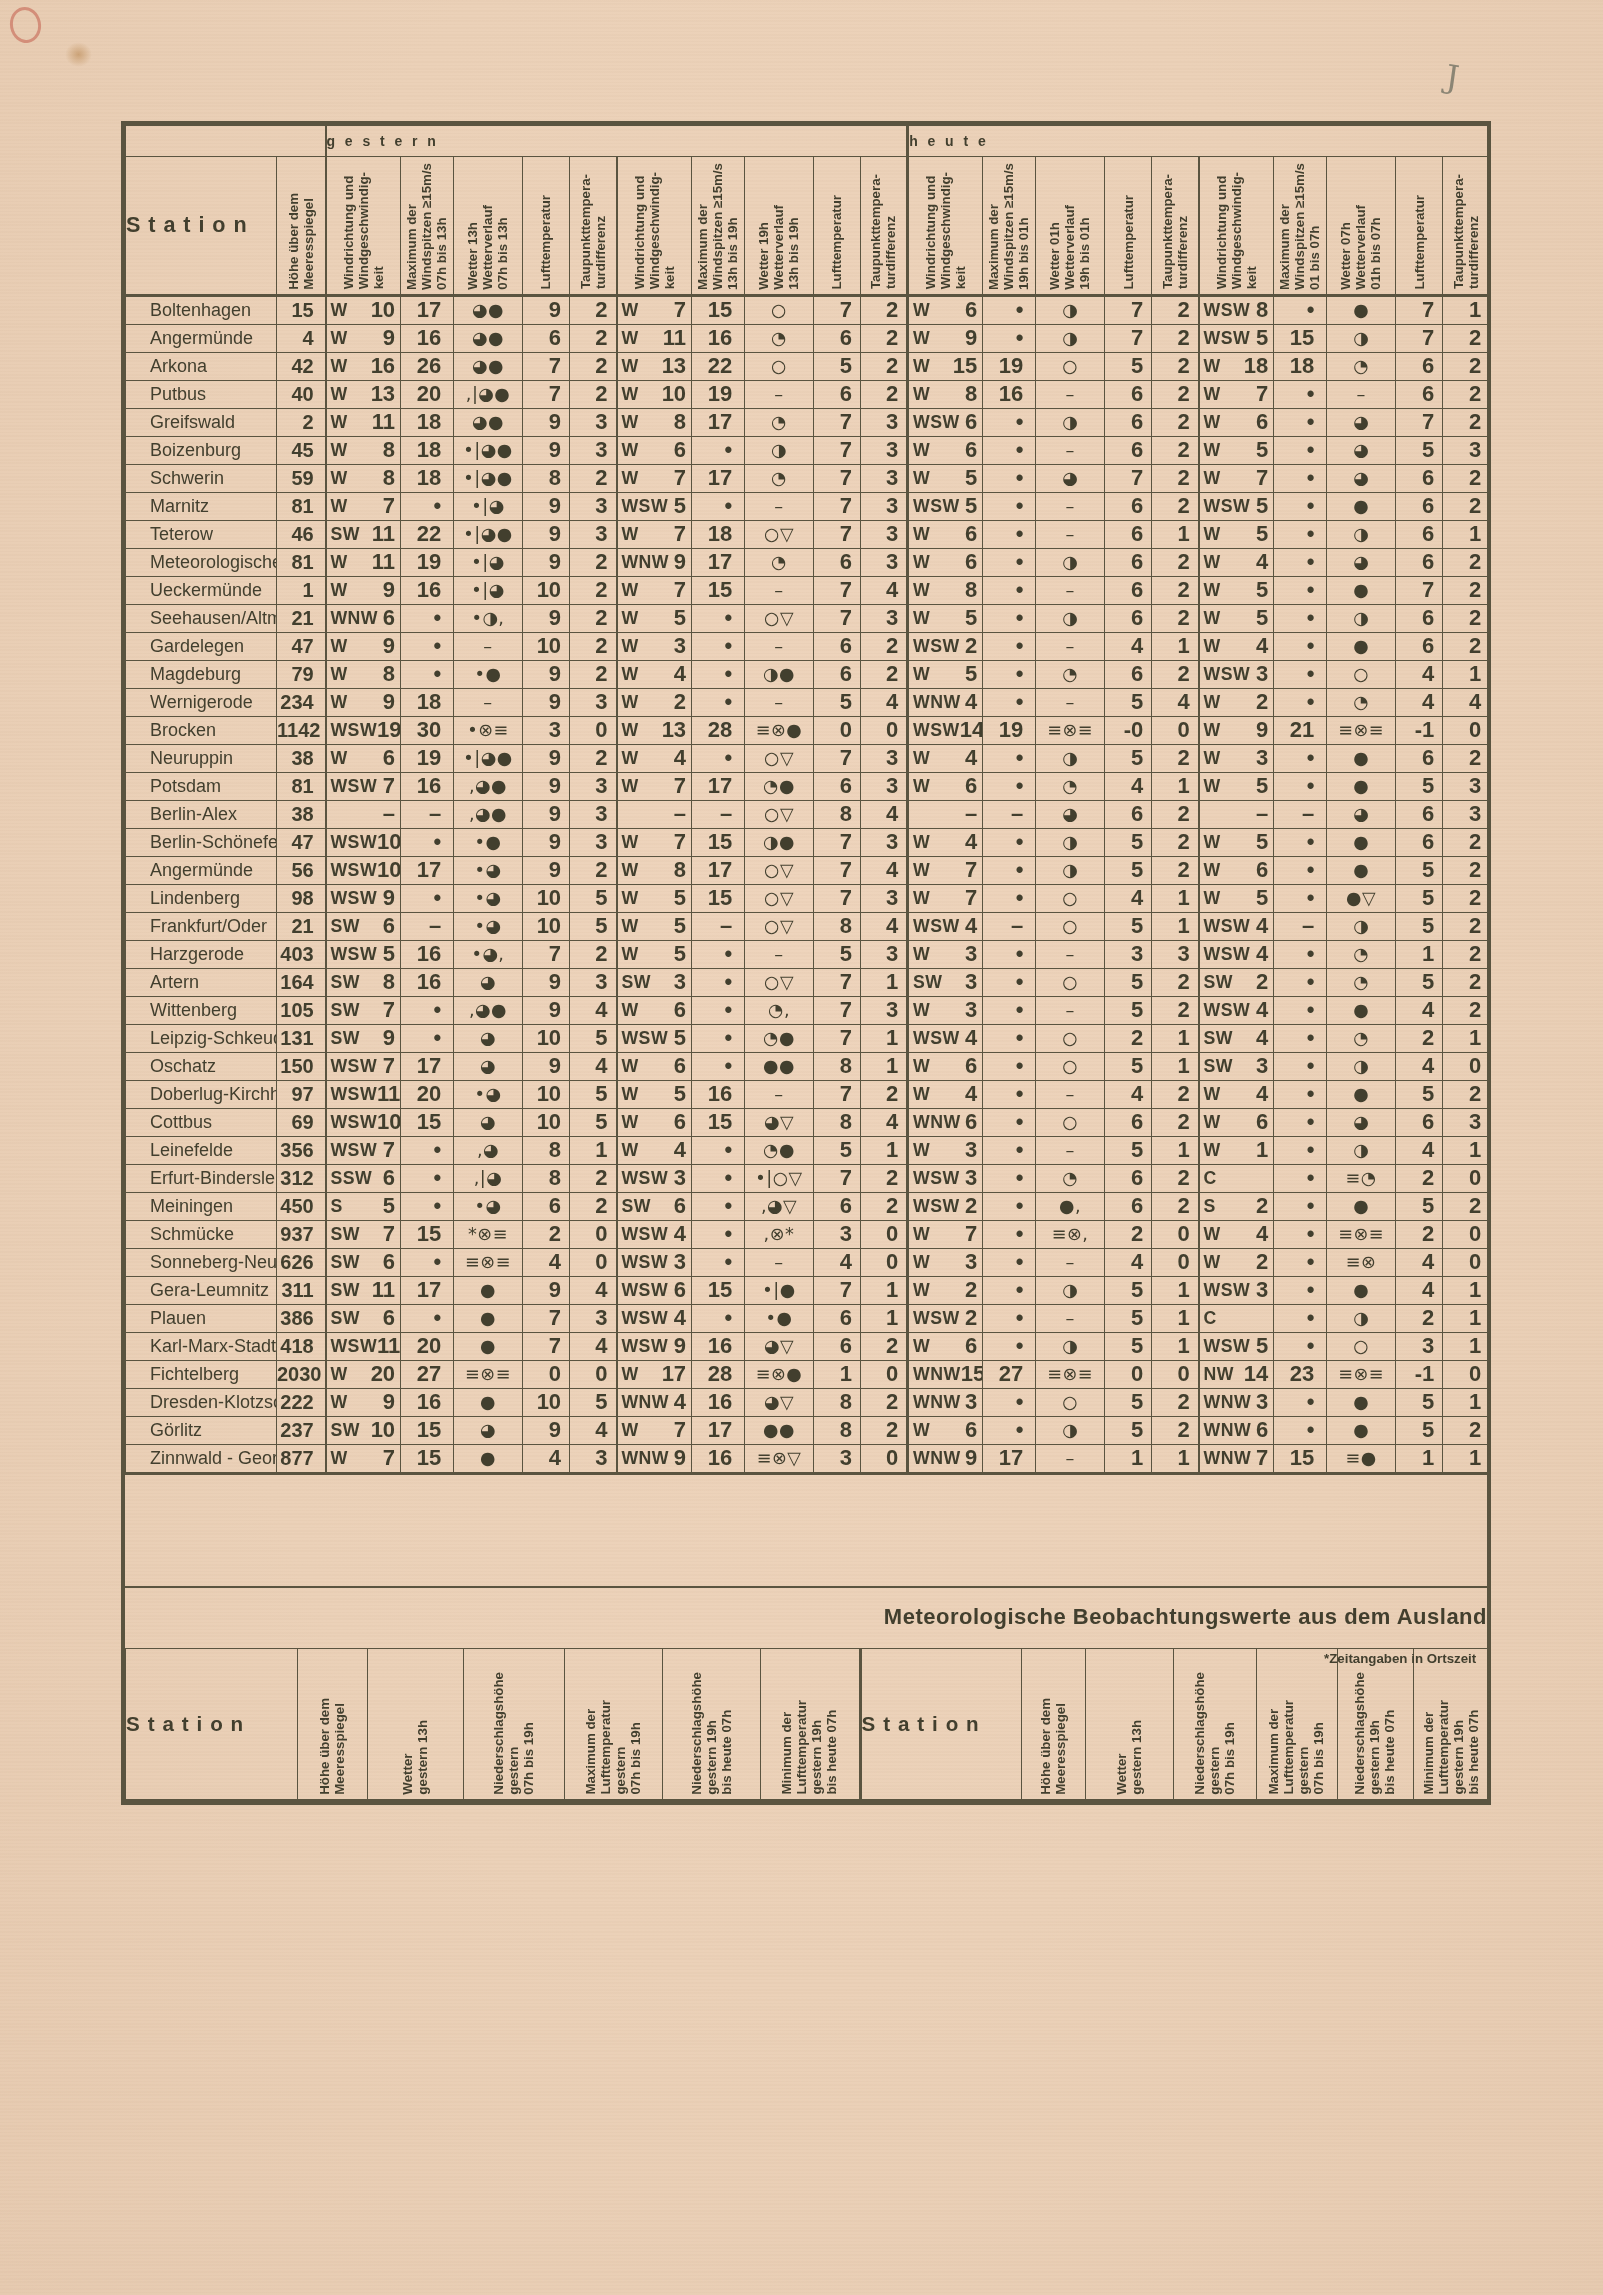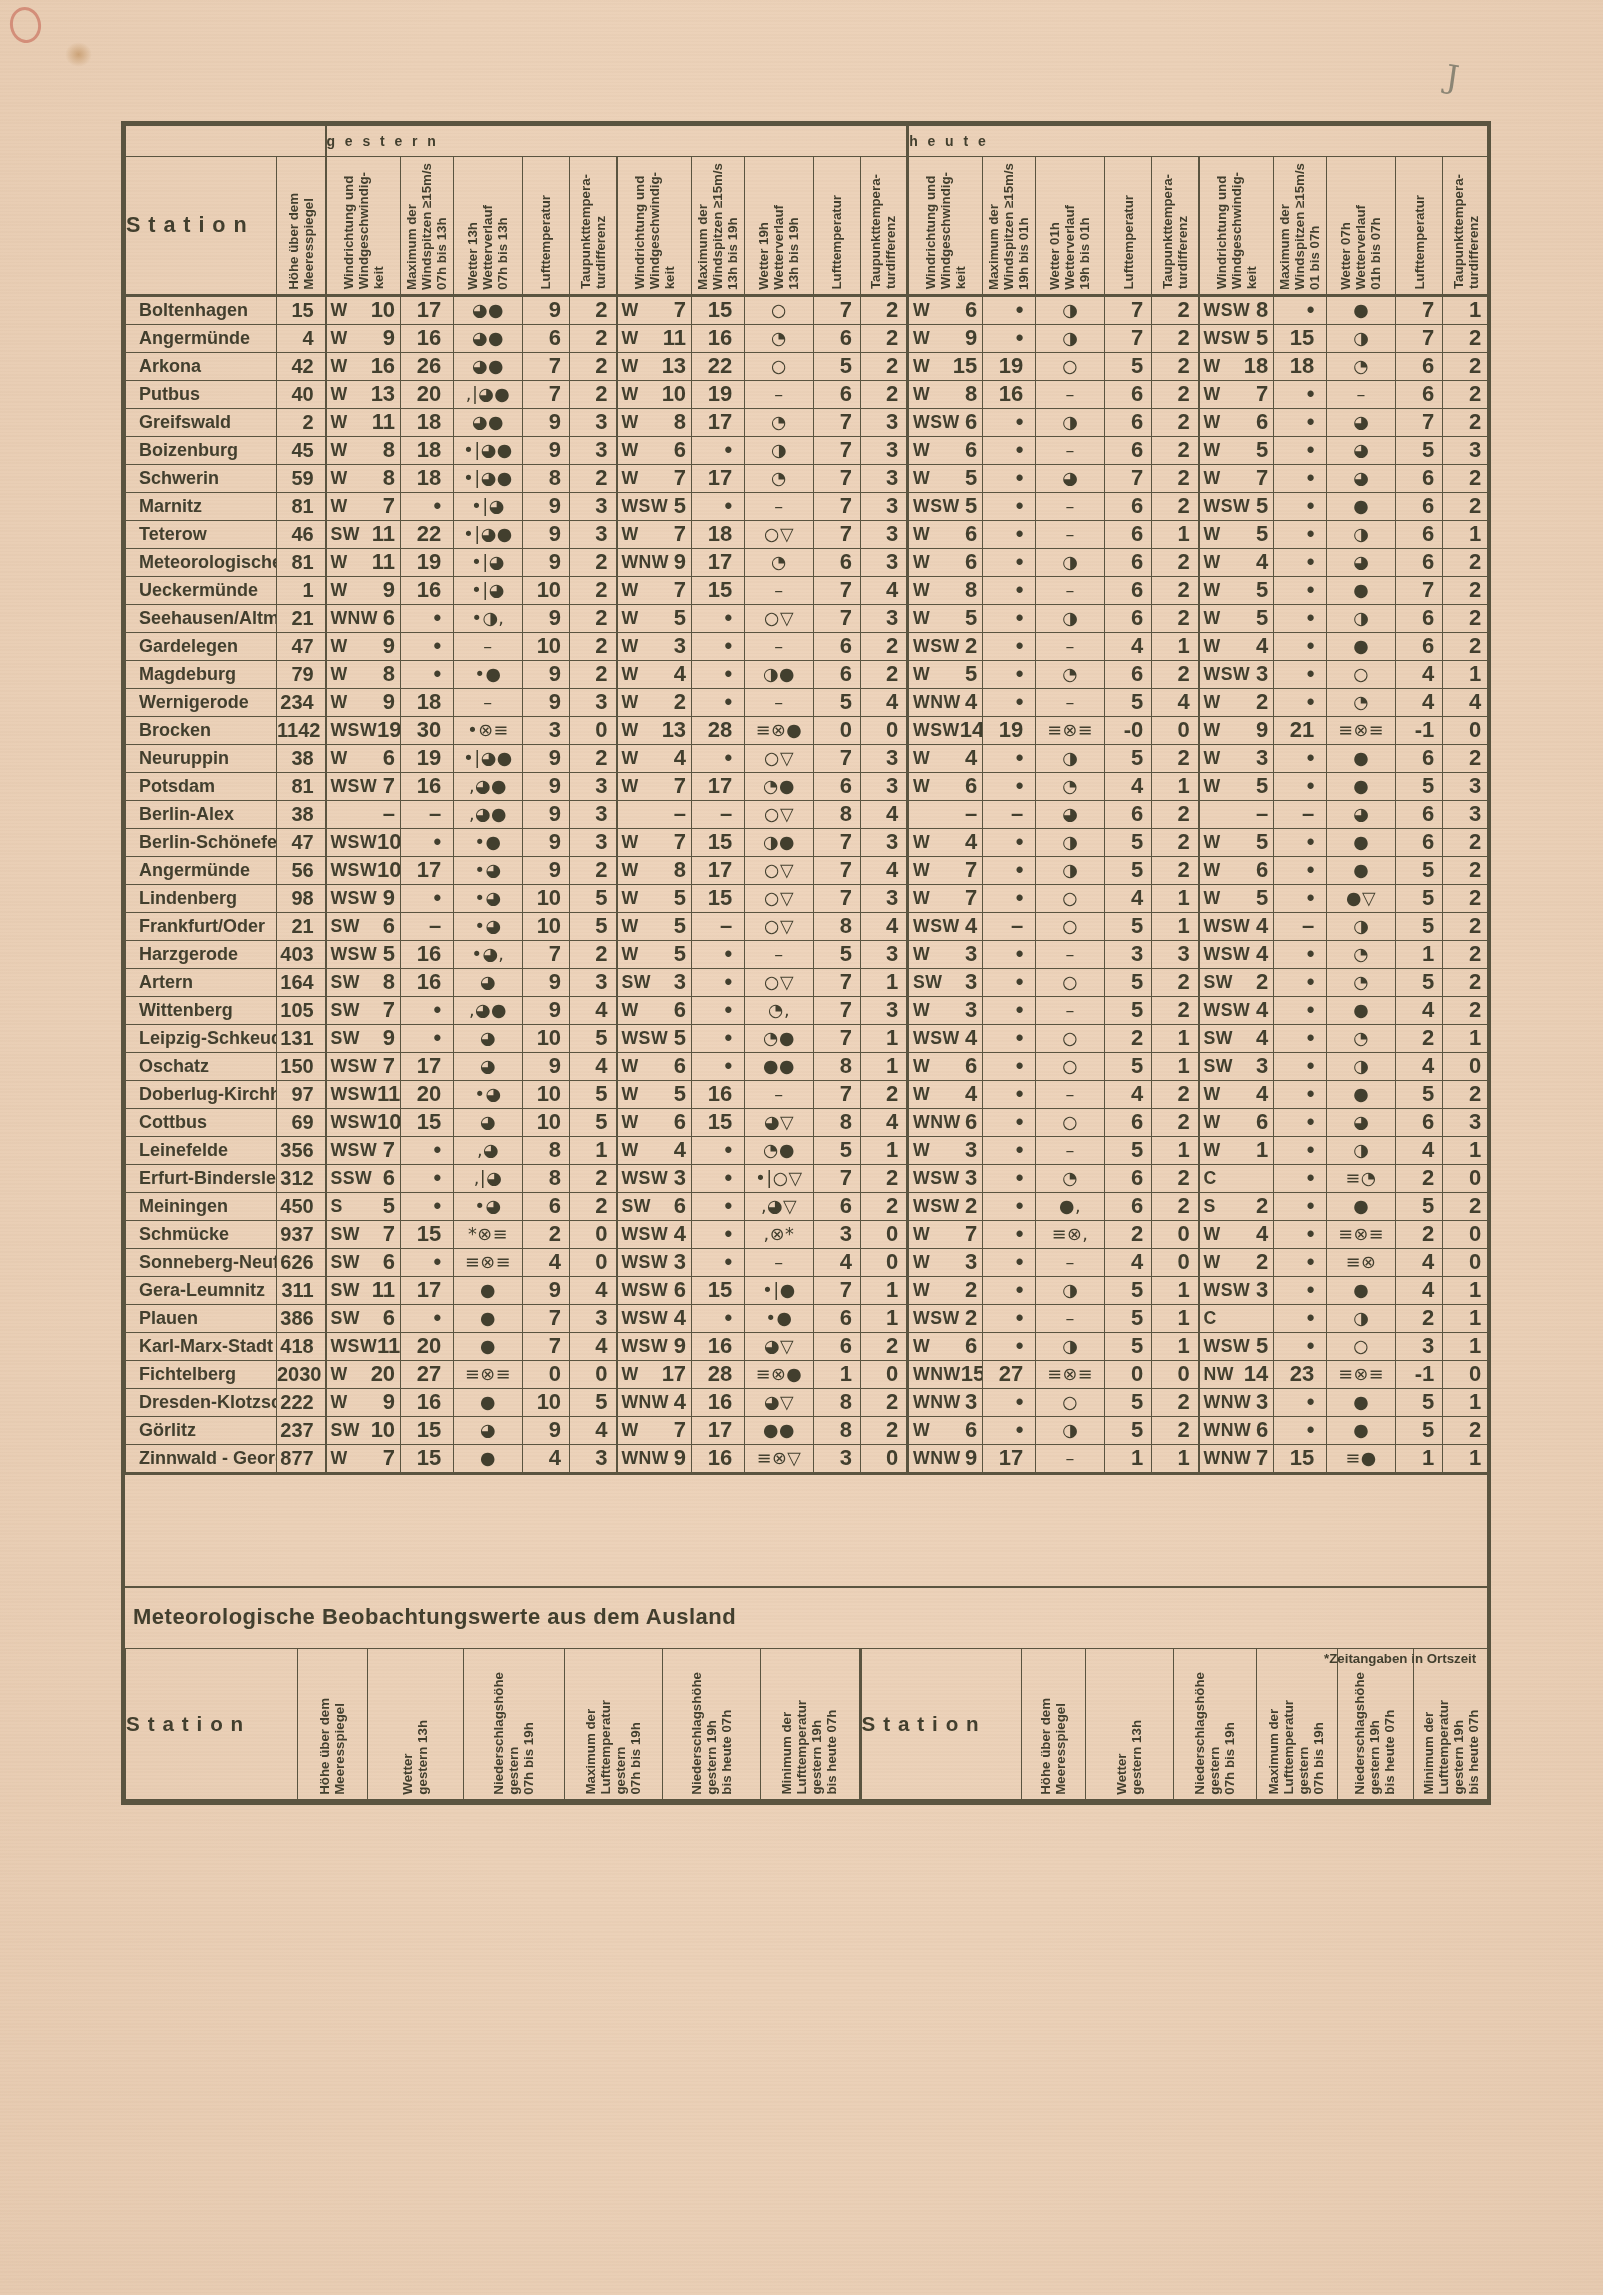--- a/index.html
+++ b/index.html
@@ -36,36 +36,36 @@
   tr.h2 .corner2{border-bottom-width:2.5px;}
   tr.h3 th{border-bottom-width:3.4px;vertical-align:bottom;}
   .sth{font-size:21.6px;font-weight:bold;letter-spacing:7.9px;text-align:left;vertical-align:middle !important;}
   .rot{text-align:center;}
   .rot span{
     display:inline-block;writing-mode:vertical-rl;transform:rotate(180deg);
     white-space:pre-line;font-size:13.3px;line-height:1.14;font-weight:bold;
     text-align:left;max-height:129px;padding:2px 0;
   }
   td{height:27px;}
-  td.st{font-size:18px;font-weight:bold;padding-left:13px;white-space:nowrap;}
+  td.st{font-size:18px;font-weight:normal;padding-left:24px;white-space:nowrap;}
   td.num{font-size:22px;font-weight:bold;text-align:right;padding-right:7.9px;font-family:"Liberation Sans",sans-serif;}
   td.hh{padding-right:10.8px;font-size:20px;}
   td.gust{padding-right:11.8px;}
   td.wx{text-align:center;font-family:"DejaVu Sans",sans-serif;font-size:17.7px;font-weight:400;letter-spacing:0.5px;}
   .wcell{display:flex;justify-content:space-between;align-items:center;padding:0 4.9px 0 3.9px;}
   .wcell .dir{font-size:17.7px;font-weight:bold;letter-spacing:0.5px;}
   .wcell .spd{font-size:22px;font-weight:bold;}
   .blk{border-left-width:2.5px;}
   .mid{border-left-width:3.4px;}
   tbody tr:last-child td{border-bottom-width:3.4px;}
 
   
   .filler{height:111px;border-bottom:2.5px solid var(--line);}
   .titleband{height:60px;position:relative;}
-  .ftitle{position:absolute;left:8px;right:0;top:16.7px;text-align:left;font-size:22px;font-weight:bold;letter-spacing:0.5px;}
+  .ftitle{position:absolute;left:15px;right:0;top:16.7px;text-align:right;font-size:22px;font-weight:bold;letter-spacing:0.5px;}
   .fnote{position:absolute;right:10.8px;top:25.5px;font-size:13.3px;font-weight:bold;margin-top:38px;}
 
   
   .ftables{display:flex;align-items:stretch;}
   table.fl{width:734px;}
   table.fr{width:628px;}
   .ftables thead th{height:150px;vertical-align:bottom;border-bottom-width:2.9px;}
   .ftables .sth{font-size:20.6px;}
   table.fl{border-right:2.5px solid var(--line);}
 </style>

